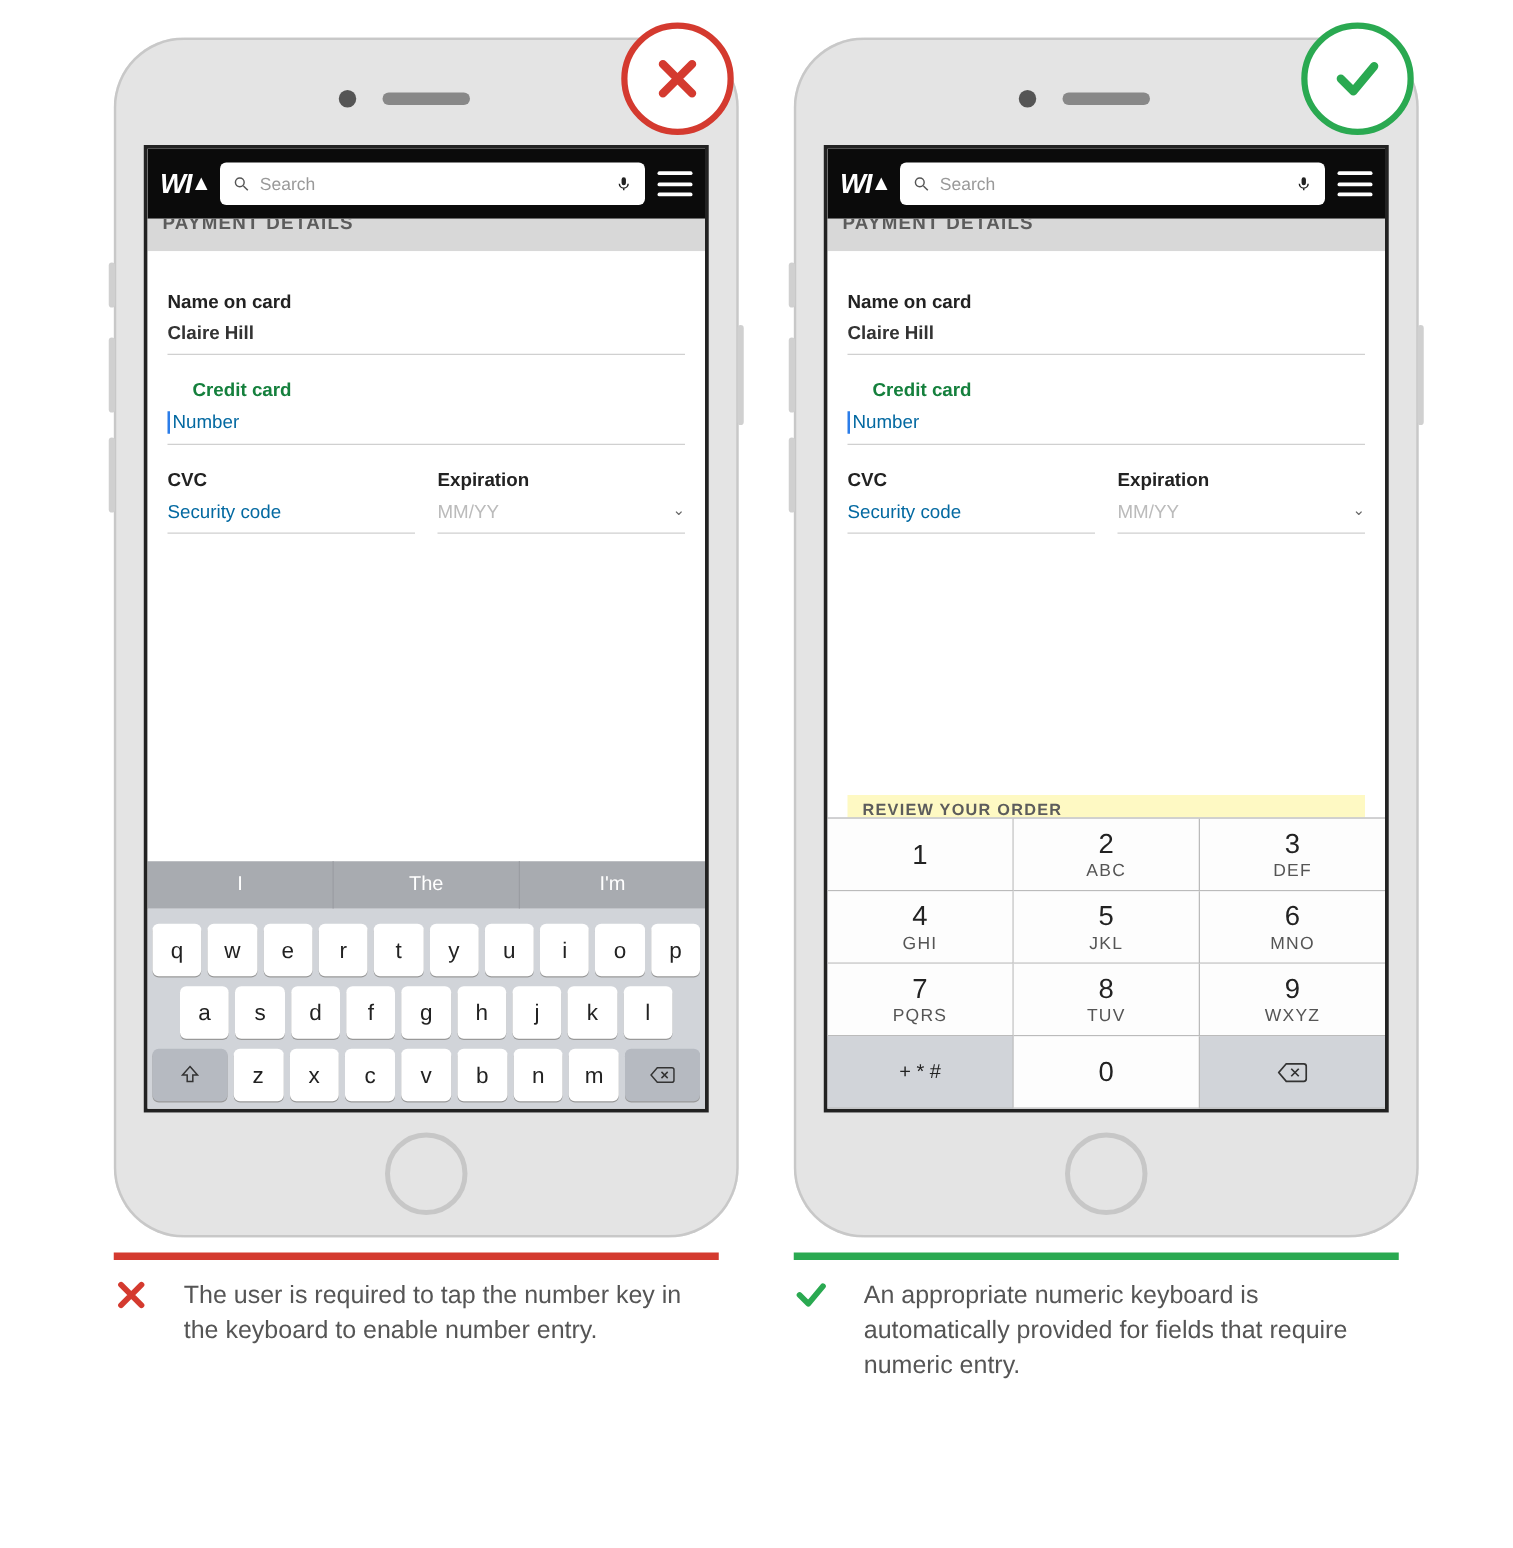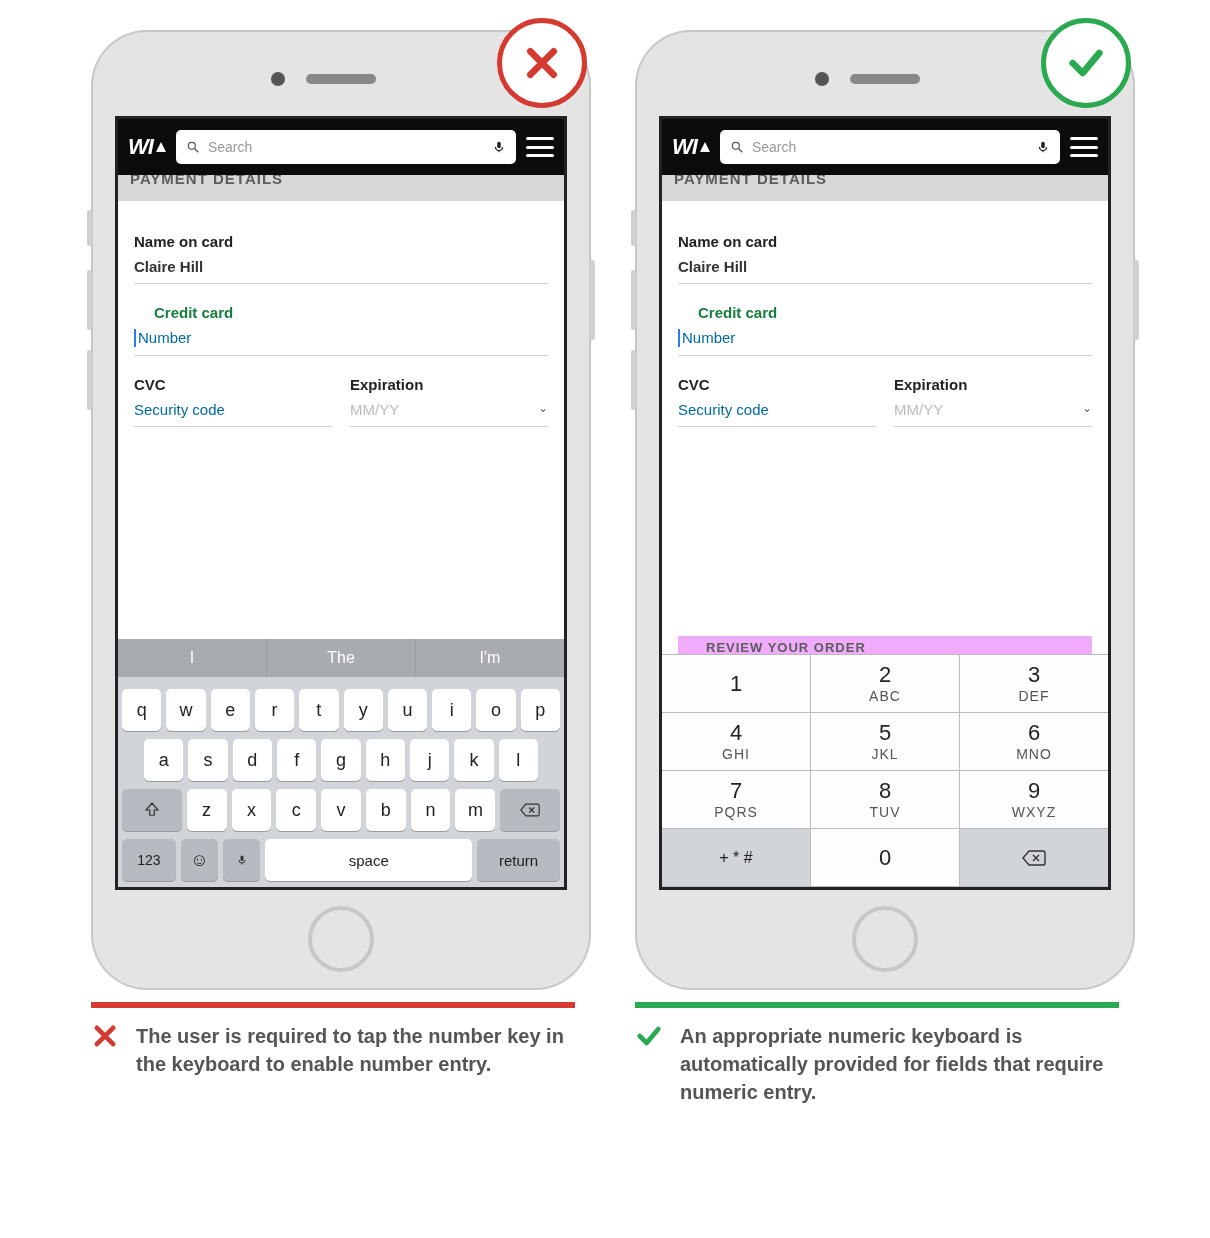--- a/index.html
+++ b/index.html
@@ -139,25 +139,25 @@
   .placeholder { color:#0369a1; font-size:15px; padding-bottom:8px; display:flex; align-items:flex-start; }
   .cursor { display:inline-block; width:2px; height:18px; background:#2b7de9; margin-right:2px; }
   .underline { border-bottom:1px solid #d0d0d0; }
   .row2 { display:flex; gap:18px; }
   .row2 > div { flex:1; }
   .expsel { display:flex; justify-content:space-between; align-items:flex-start; color:#bbb; font-size:15px; padding-bottom:8px;}
   .chev { font-size:12px; color:#666; }
 
   .review-cut {
     margin-top: 40px;
-    background:#f0abfc;
+    background:#fef9c3;
     color:#5c5c5c;
     font-weight:700; letter-spacing:1px;
     font-size:13px;
-    height:18px; padding:0 28px;
+    height:18px; padding:0 12px;
     overflow:hidden; line-height:24px;
   }
 
   
   .kbd {
     background:#d1d4d9;
     padding:4px 4px 6px 4px;
   }
   .sugg {
     background:#a8abb0;
@@ -202,25 +202,24 @@
   .npkey:last-child{border-right:none;}
   .npkey .big { font-size:22px; font-weight:500; color:#222; line-height:1; }
   .npkey .sub { font-size:14px; letter-spacing:1px; color:#555; margin-top:2px; }
   .npkey.gray { background:#d1d4d9; }
 
   
   .cap-bar { height:6px; margin-top:12px; }
   .cap-bar.bad { background:#d43a2f; }
   .cap-bar.good { background:#2aa951; }
   .caption {
-    display:flex; gap:17px;
+    display:flex; gap:28px;
     margin-top:14px;
     font-size:20px; line-height:1.4;
     color:#555;
-    font-weight:bold;
   }
   .caption .mark { flex:0 0 28px; }
   .caption .mark svg { width:28px; height:28px; }
 
   .icon-svg { display:block; }
 </style>
 </head>
 <body>
 
 <div class="comparison">
@@ -326,32 +325,20 @@
                 </svg>
             </div>
             <div id="qr3" style="display:contents"><div class="key">z</div><div class="key">x</div><div class="key">c</div><div class="key">v</div><div class="key">b</div><div class="key">n</div><div class="key">m</div></div>
             <div class="key gray wide15">
               <svg width="20" height="16" viewBox="0 0 24 16">
                   <path d="M7 1h14a2 2 0 012 2v10a2 2 0 01-2 2H7l-6-7z" fill="none" stroke="#333" stroke-width="1.4"></path>
                   <path d="M11 5l6 6M17 5l-6 6" stroke="#333" stroke-width="1.4"></path>
                 </svg>
             </div>
           </div>
-          <div class="krow">
-            <div class="key gray num">123</div>
-            <div class="key gray" style="flex:0.9">☺</div>
-            <div class="key gray" style="flex:0.9">
-              <svg width="12" height="16" viewBox="0 0 24 24">
-                  <rect x="9" y="3" width="6" height="11" rx="3" fill="#333"></rect>
-                  <path d="M6 12a6 6 0 0012 0M12 18v3" stroke="#333" stroke-width="2" fill="none"></path>
-                </svg>
-            </div>
-            <div class="key space">space</div>
-            <div class="key gray ret">return</div>
-          </div>
         </div>
 
       </div>
       <div class="homebtn"></div>
     </div>
 
     <div class="cap-bar bad"></div>
     <div class="caption">
       <div class="mark"><svg viewBox="0 0 24 24">
             <path d="M5 5 L19 19 M19 5 L5 19" stroke="#d43a2f" stroke-width="4" stroke-linecap="round" fill="none"></path>

